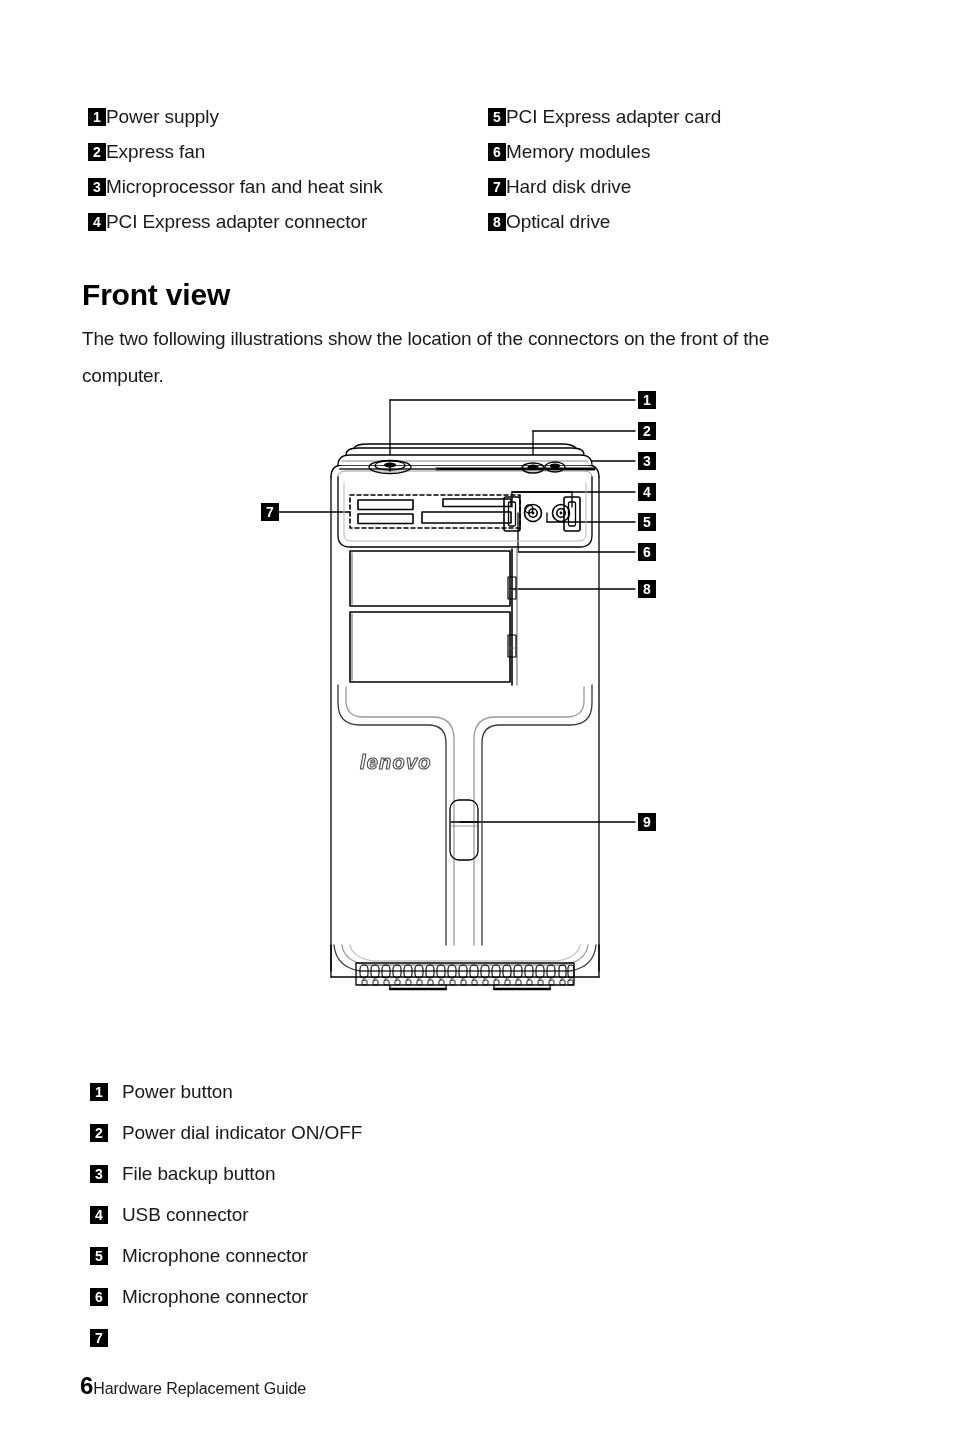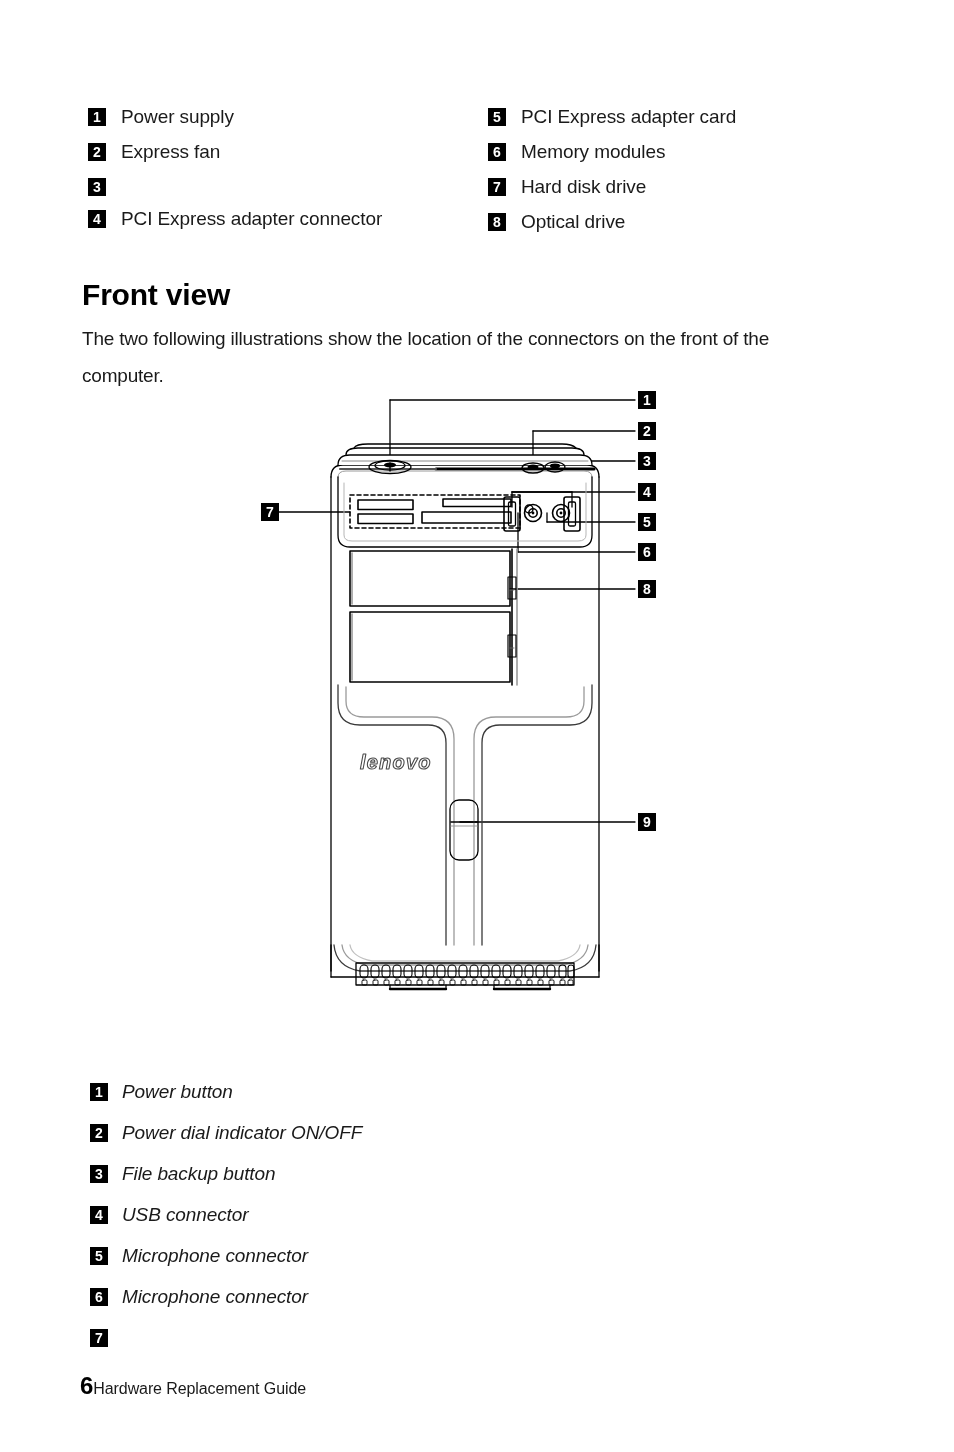--- a/index.html
+++ b/index.html
@@ -33,21 +33,20 @@
     background: #000000;
     color: #ffffff;
     font-size: 14px;
     font-weight: bold;
     line-height: 18px;
     text-align: center;
     font-family: "Liberation Sans", sans-serif;
     margin-top: 3px;
   }
   .legend-text {
-    margin-left: 15px;
     font-size: 19px;
     line-height: 24px;
     letter-spacing: -0.1px;
     color: #1a1a1a;
   }
 
   #top-list {
     position: absolute;
     left: 88px;
     top: 105px;
@@ -92,21 +91,21 @@
   }
 
   
   #bottom-list {
     position: absolute;
     left: 90px;
     top: 1080px;
     width: 700px;
   }
   #bottom-list .legend-row { margin-bottom: 17px; }
-  #bottom-list .legend-text { margin-left: 14px; font-style: italic; }
+  #bottom-list .legend-text { margin-left: 14px; }
 
   
   #footer {
     position: absolute;
     left: 80px;
     top: 1372px;
     display: flex;
     align-items: baseline;
   }
   #footer .page-number {
@@ -130,20 +129,21 @@
       <div class="legend-row">
         <span class="badge">1</span>
         <span class="legend-text">Power supply</span>
       </div>
       <div class="legend-row">
         <span class="badge">2</span>
         <span class="legend-text">Express fan</span>
       </div>
       <div class="legend-row">
         <span class="badge">3</span>
+        <span class="legend-text">Microprocessor fan and heat sink</span>
       </div>
       <div class="legend-row">
         <span class="badge">4</span>
         <span class="legend-text">PCI Express adapter connector</span>
       </div>
     </div>
     <div class="col">
       <div class="legend-row">
         <span class="badge">5</span>
         <span class="legend-text">PCI Express adapter card</span>

